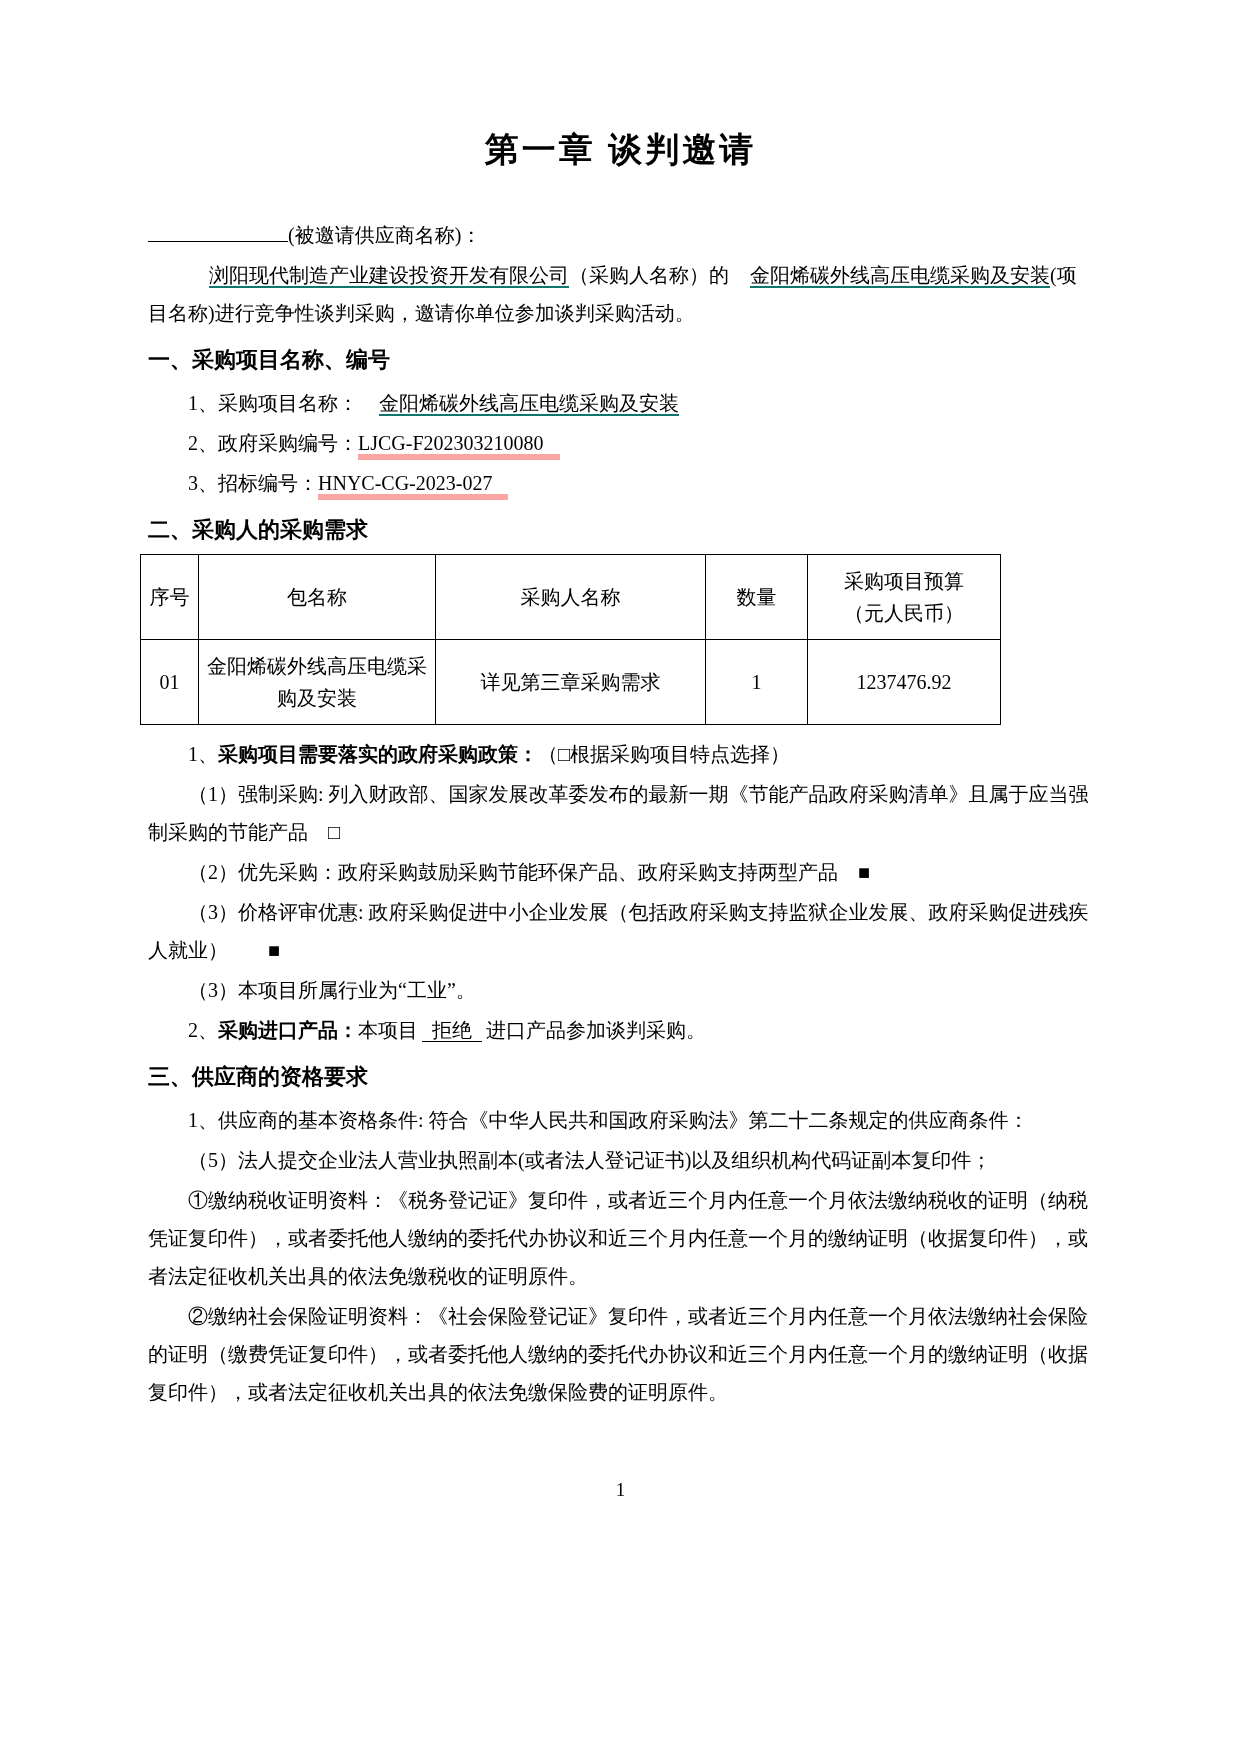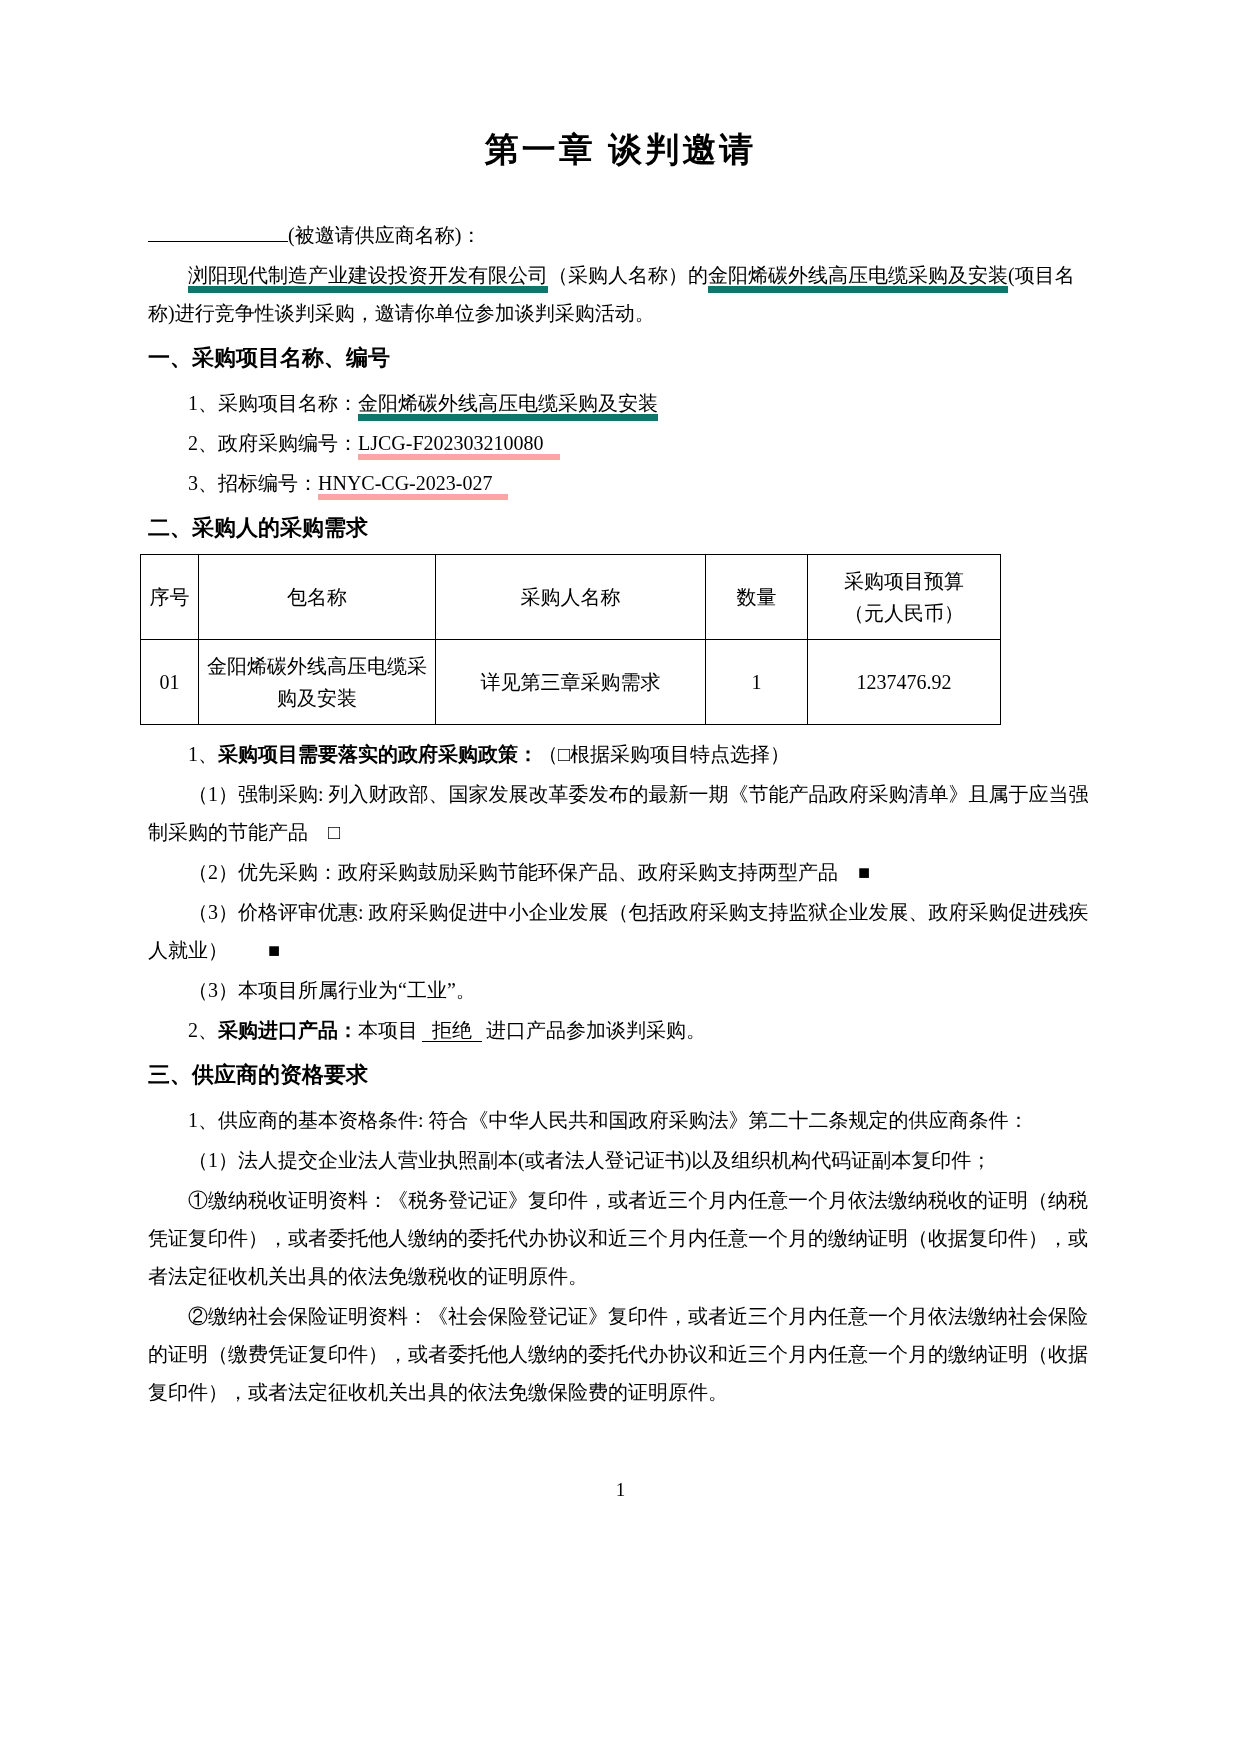--- a/index.html
+++ b/index.html
@@ -23,28 +23,28 @@
     font-size: 34px;
     font-weight: 700;
     text-align: center;
     line-height: 42px;
     letter-spacing: 3px;
     margin-bottom: 46px;
   }
   .para { line-height: 38px; margin: 2px 0; }
   .indent { text-indent: 2em; }
   .sec-heading {
-    font-family: Liberation Mono, monospace;
+    font-family: Liberation Serif, serif;
     font-size: 22px;
     font-weight: 700;
     line-height: 32px;
     margin: 12px 0 8px 0;
   }
   .bold-lead { font-weight: 700; }
-  .u { border-bottom: 7px solid #0f766e; }
+  .u { border-bottom: 2px solid #0f766e; margin-left: 21px; }
   .u-ext { border-bottom: 6px solid #fca5a5; padding-right: 16px; }
   .u-gap { border-bottom: 1px solid #000; padding: 0 10px; margin: 0 4px; }
   .blank {
     display: inline-block;
     width: 140px;
     height: 20px;
     border-bottom: 1px solid #000;
   }
   .req-table {
     width: 860px;
@@ -127,19 +127,19 @@
   <p class="para indent">（1）强制采购: 列入财政部、国家发展改革委发布的最新一期《节能产品政府采购清单》且属于应当强制采购的节能产品　□</p>
   <p class="para indent">（2）优先采购：政府采购鼓励采购节能环保产品、政府采购支持两型产品　■</p>
   <p class="para indent">（3）价格评审优惠: 政府采购促进中小企业发展（包括政府采购支持监狱企业发展、政府采购促进残疾人就业）　　■</p>
   <p class="para indent">（3）本项目所属行业为“工业”。</p>
 
   <p class="para indent"><span>2、</span><span class="bold-lead">采购进口产品：</span><span>本项目</span><span class="u-gap">拒绝</span><span>进口产品参加谈判采购。</span></p>
 
   <h2 class="sec-heading">三、供应商的资格要求</h2>
 
   <p class="para indent">1、供应商的基本资格条件: 符合《中华人民共和国政府采购法》第二十二条规定的供应商条件：</p>
-  <p class="para indent">（1）法人提交企业法人营业执照副本(或者法人登记证书)以及组织机构代码证副本复印件；</p>
+  <p class="para indent">（5）法人提交企业法人营业执照副本(或者法人登记证书)以及组织机构代码证副本复印件；</p>
   <p class="para indent">①缴纳税收证明资料：《税务登记证》复印件，或者近三个月内任意一个月依法缴纳税收的证明（纳税凭证复印件），或者委托他人缴纳的委托代办协议和近三个月内任意一个月的缴纳证明（收据复印件），或者法定征收机关出具的依法免缴税收的证明原件。</p>
   <p class="para indent">②缴纳社会保险证明资料：《社会保险登记证》复印件，或者近三个月内任意一个月依法缴纳社会保险的证明（缴费凭证复印件），或者委托他人缴纳的委托代办协议和近三个月内任意一个月的缴纳证明（收据复印件），或者法定征收机关出具的依法免缴保险费的证明原件。</p>
 
 </div>
 
 <div class="page-number">1</div>
 
 </body></html>

